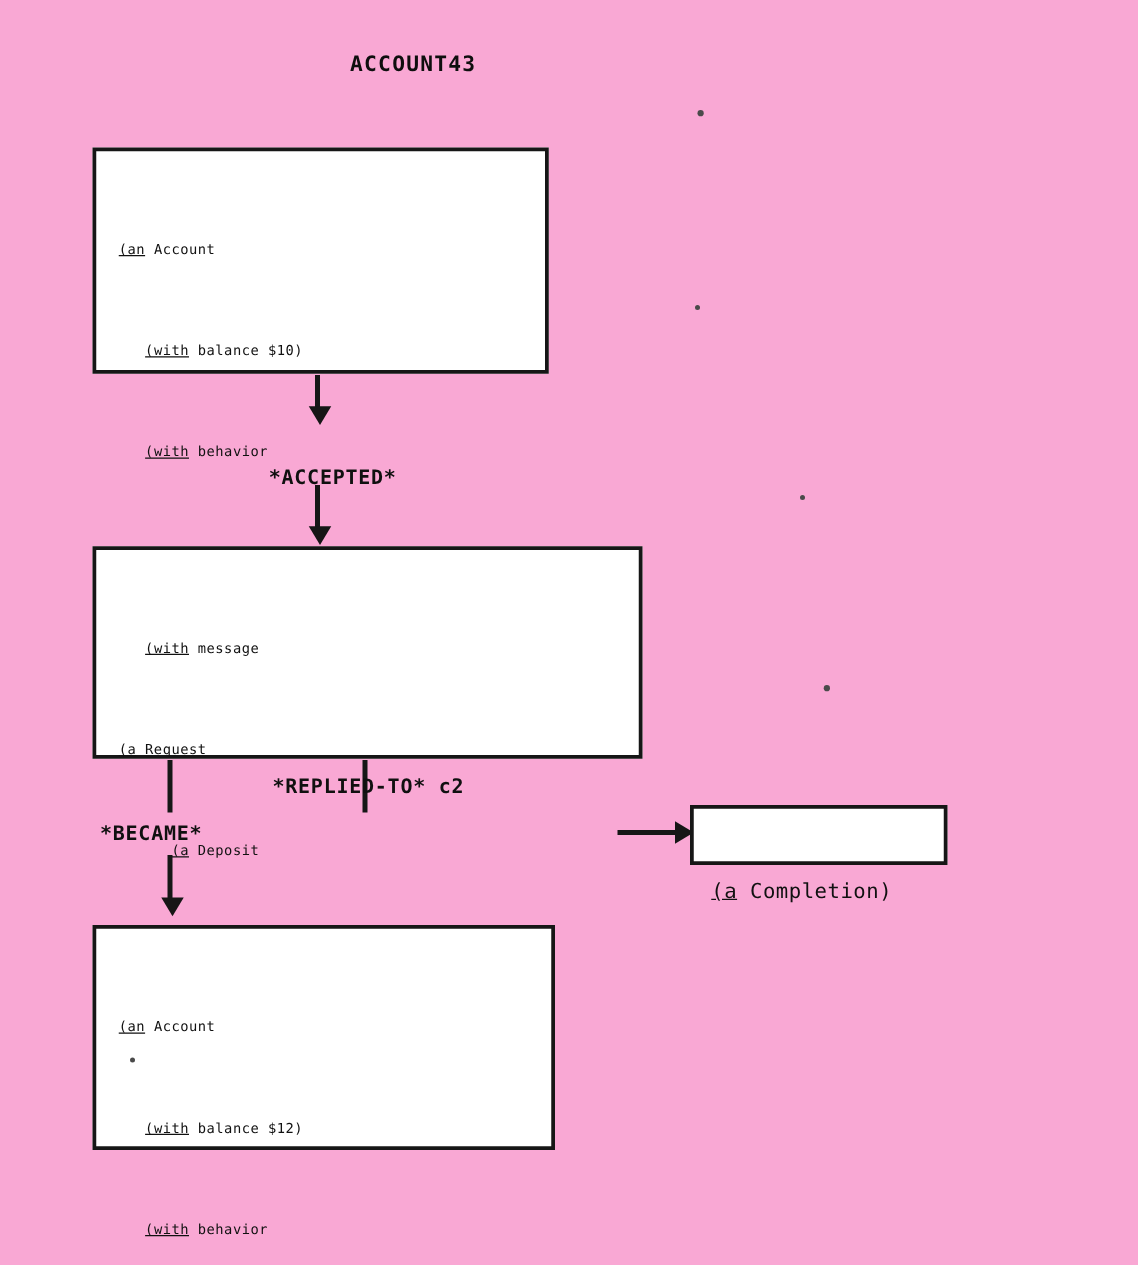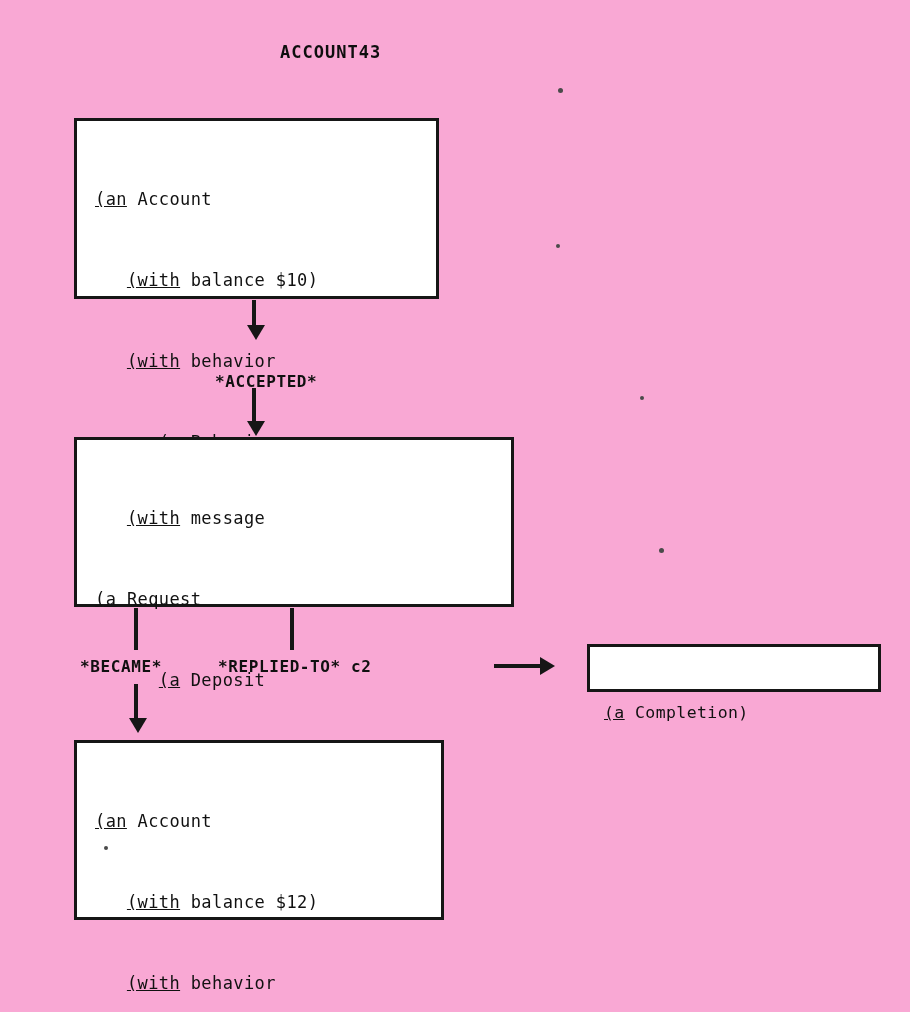--- a/index.html
+++ b/index.html
@@ -38,29 +38,29 @@
 
   
   .node-box {
     position: absolute;
     border: 3px solid #161616;
     background: #ffffff;
     box-sizing: border-box;
   }
   .node-box.box-account-before { left: 74px;  top: 118px; width: 365px; height: 181px; }
   .node-box.box-request        { left: 74px;  top: 437px; width: 440px; height: 170px; }
-  .node-box.box-completion     { left: 587px; top: 644px; width: 294px; height: 48px; }
+  .node-box.box-completion     { left: 552px; top: 644px; width: 206px; height: 48px; }
   .node-box.box-account-after  { left: 74px;  top: 740px; width: 370px; height: 180px; }
 
   .code-block {
     position: absolute;
     left: 18px;
     top: 11px;
     font-family: "DejaVu Sans Mono", monospace;
-    font-size: 17px;
+    font-size: 11px;
     line-height: 27px;
     white-space: pre;
     color: #111111;
     letter-spacing: 0.4px;
   }
   .code-line { white-space: pre; }
   .u { text-decoration: underline; }
 
   .completion-text {
     position: absolute;
@@ -121,21 +121,21 @@
     position: absolute;
     font-family: "DejaVu Sans Mono", monospace;
     font-size: 16px;
     font-weight: bold;
     letter-spacing: 0.6px;
     color: #101010;
     white-space: pre;
   }
   .lbl-accepted   { left: 191px; top: 372px; margin-left: 24px; }
   .lbl-became     { left: 80px;  top: 657px; }
-  .lbl-replied    { left: 218px; top: 657px; }
+  .lbl-replied    { left: 218px; top: 619px; }
 
   
   .figure-caption {
     position: absolute;
     left: 620px;
     top: 940px;
     font-family: "DejaVu Serif", serif;
     font-size: 17px;
     font-weight: bold;
     color: #0d0d0d;

